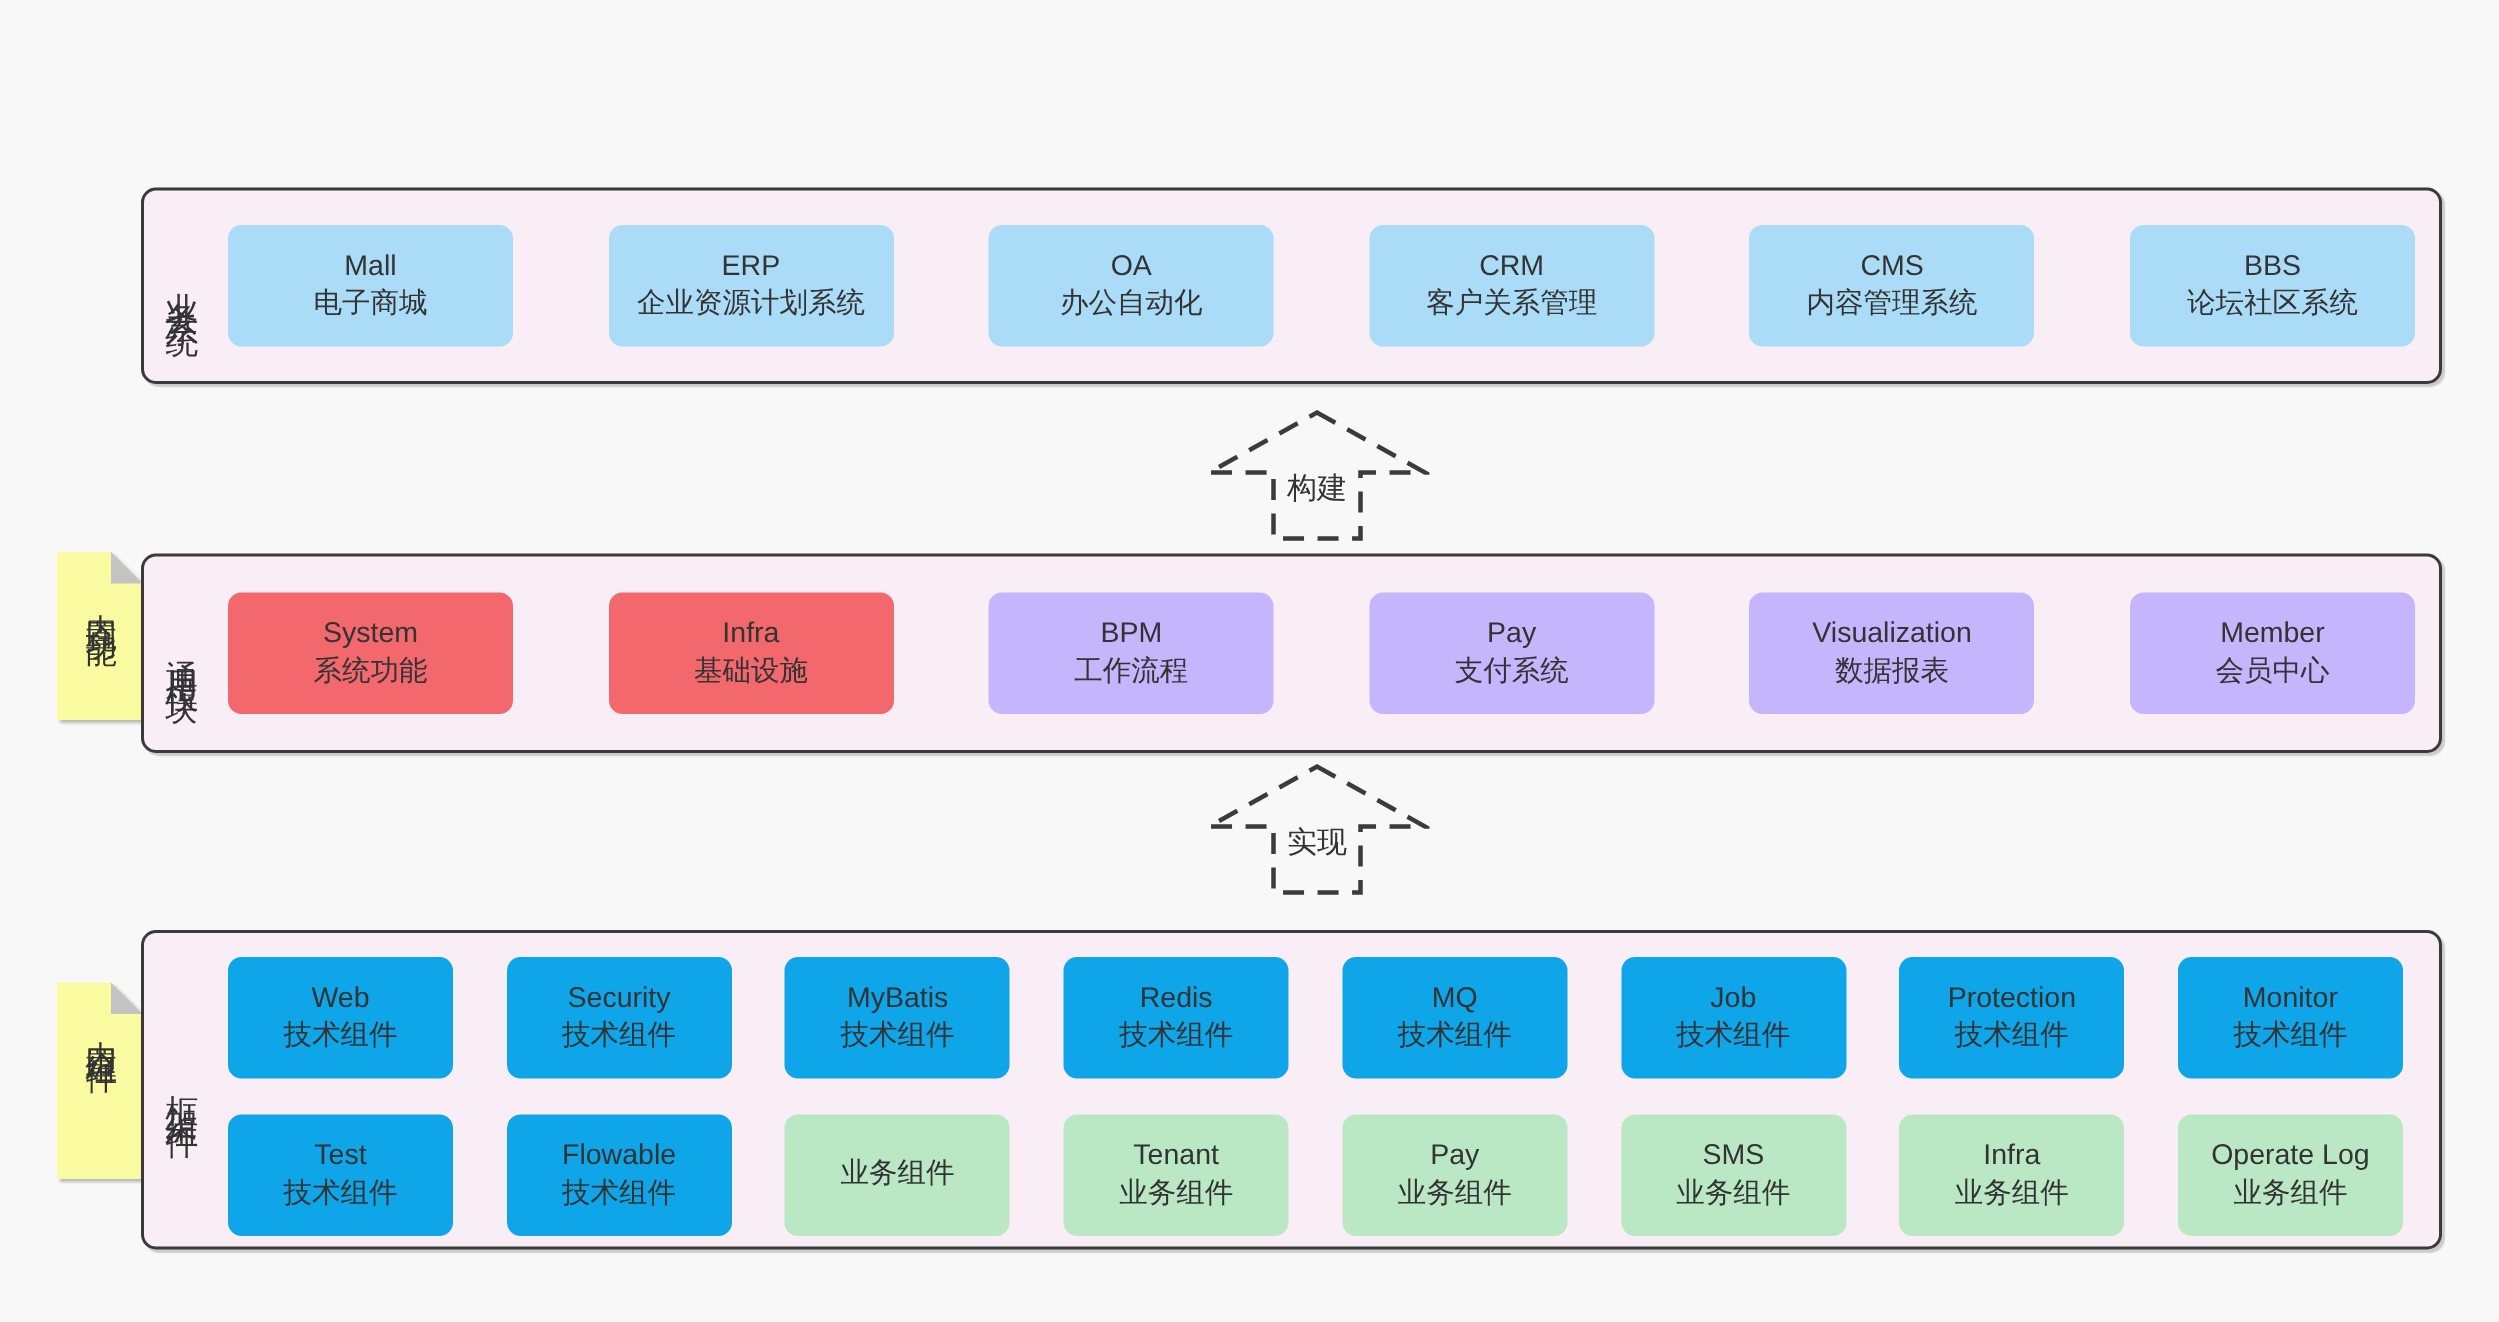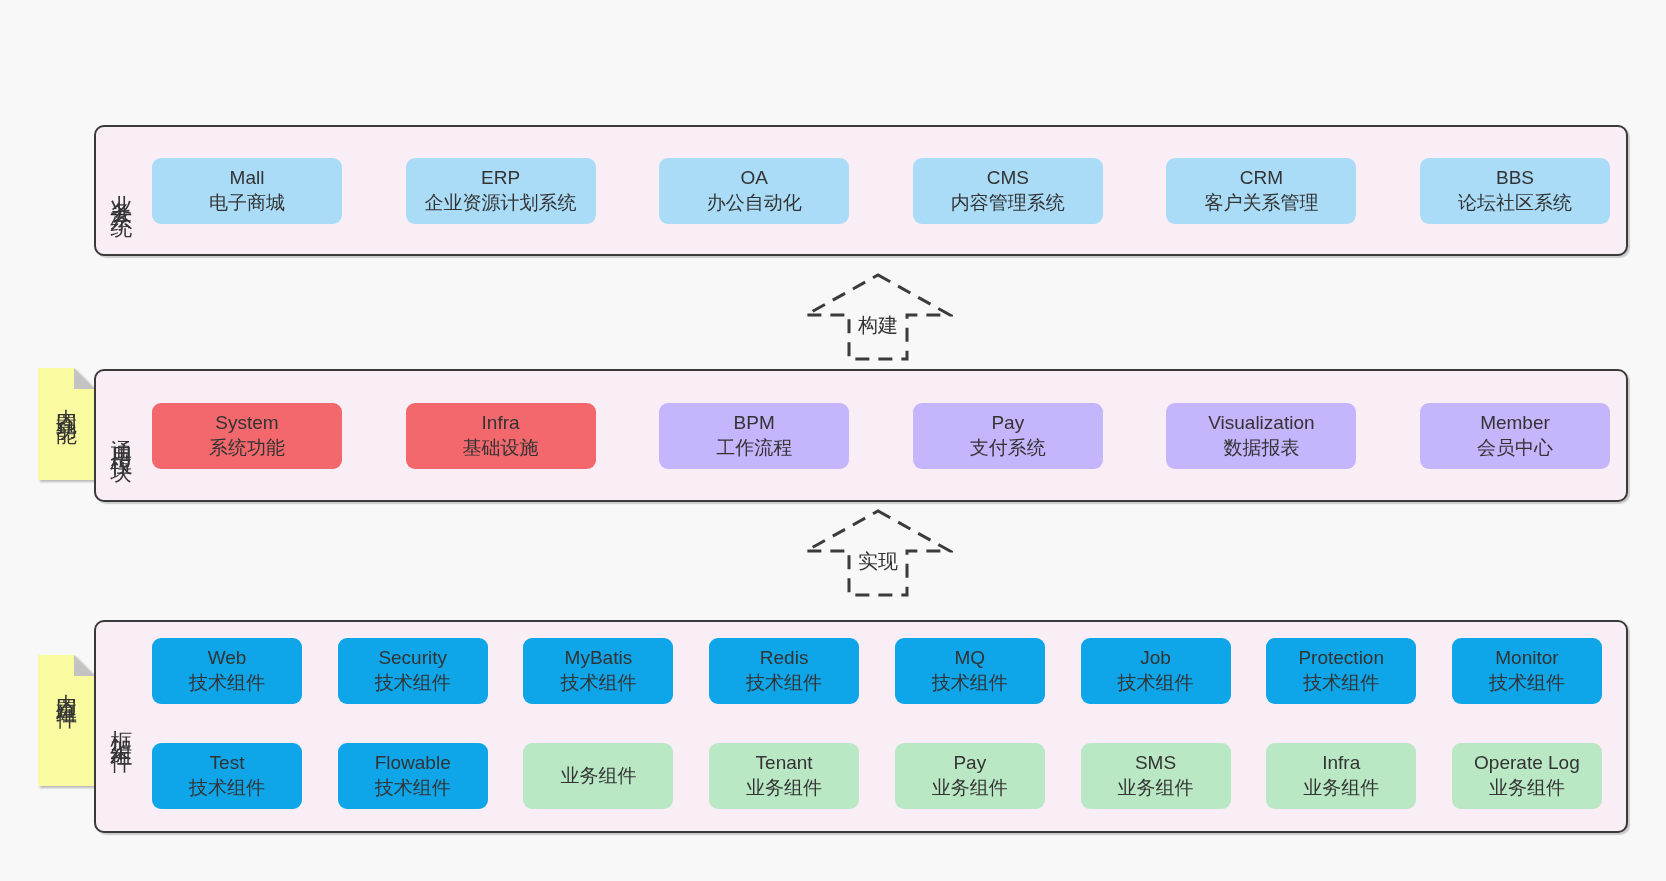--- a/index.html
+++ b/index.html
@@ -58,21 +58,21 @@
   .band3 .row1 { top:16px; }
   .band3 .row2 { top:121px; }
 
   .box {
     display:flex;
     flex-direction:column;
     justify-content:center;
     align-items:center;
     text-align:center;
     border-radius:9px;
-    height:66px;
+    height:81px;
     font-size:19px;
     line-height:1.3;
     color:#333;
   }
   .w190 { width:190px; }
   .w150 { width:150px; }
   .blue   { background:#aadcf7; }
   .red    { background:#f2686c; }
   .pink   { background:#c4b5fd; }
   .green  { background:#0ea5e9; }
@@ -151,26 +151,26 @@
       </div>
       <div class="box blue w190">
         <div class="en">ERP</div>
         <div class="zh">企业资源计划系统</div>
       </div>
       <div class="box blue w190">
         <div class="en">OA</div>
         <div class="zh">办公自动化</div>
       </div>
       <div class="box blue w190">
+        <div class="en">CRM</div>
+        <div class="zh">客户关系管理</div>
+      </div>
+      <div class="box blue w190">
         <div class="en">CMS</div>
         <div class="zh">内容管理系统</div>
-      </div>
-      <div class="box blue w190">
-        <div class="en">CRM</div>
-        <div class="zh">客户关系管理</div>
       </div>
       <div class="box blue w190">
         <div class="en">BBS</div>
         <div class="zh">论坛社区系统</div>
       </div>
     </div>
   </div>
 
   <div class="arrow arrow1">
     <svg width="150" height="90" viewBox="0 0 150 90">

